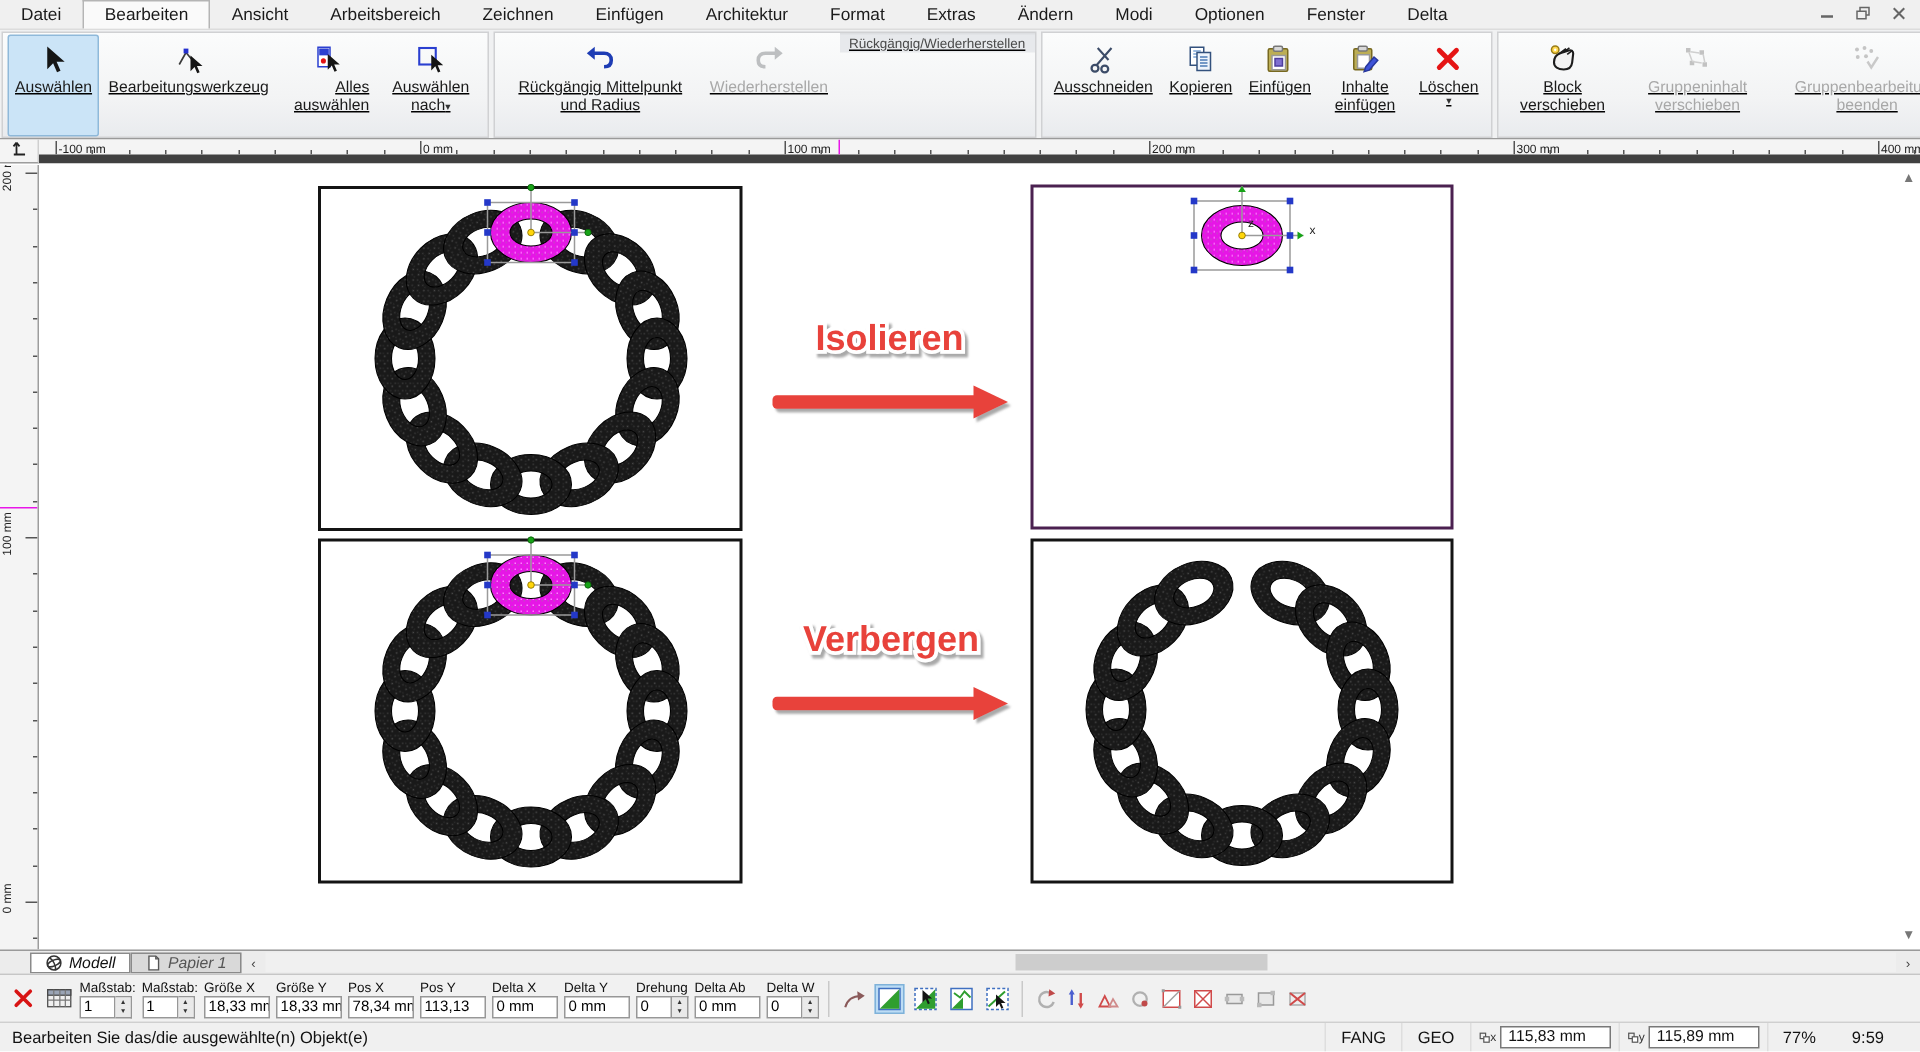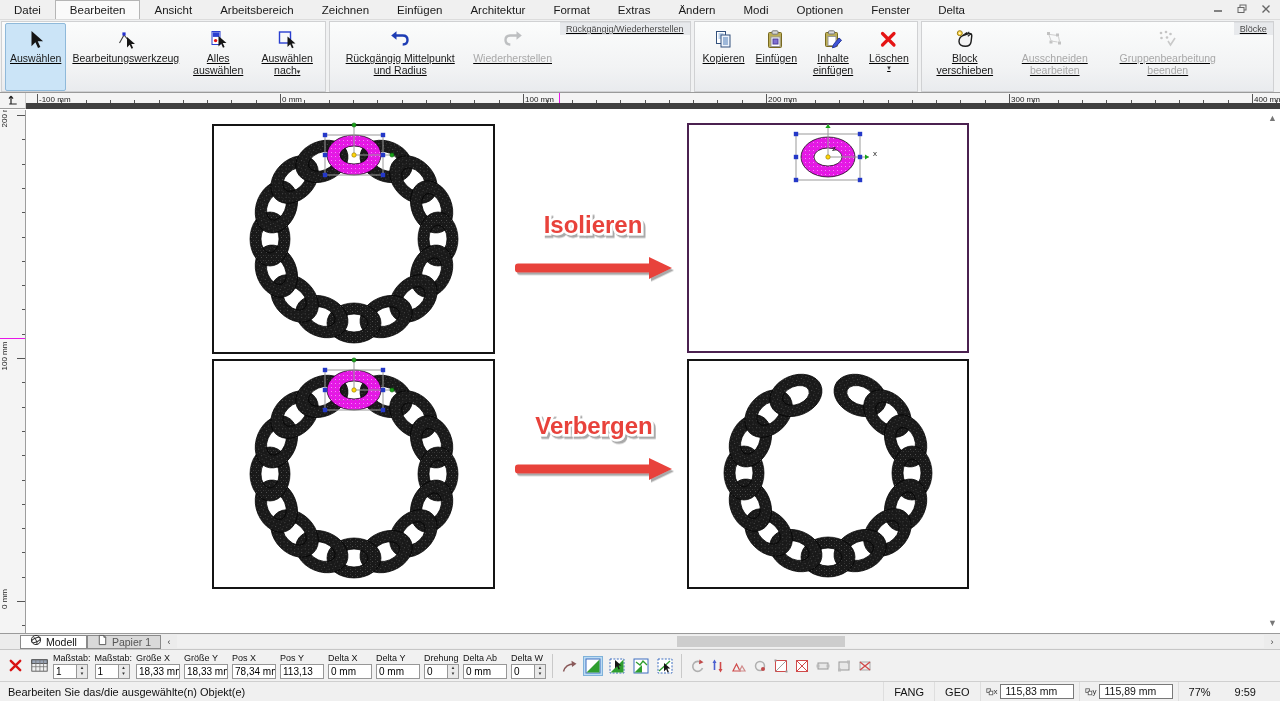--- a/index.html
+++ b/index.html
@@ -46,22 +46,22 @@
   .hmark { position:absolute; bottom:0; top:0; width:1px; background:#e816e8; }
   .vmark { position:absolute; left:0; right:0; height:1px; background:#e816e8; }
   .canvas { position:absolute; left:26px; top:109px; right:0; bottom:68px; background:#fff; }
   .canvas svg { position:absolute; left:0; top:0; }
   .vscroll-up, .vscroll-dn { position:absolute; right:3px; font-size:9px; color:#777; z-index:5; }
   .vscroll-up { top:113px; } .vscroll-dn { bottom:73px; }
 
   
   .sheetbar { position:absolute; left:0; right:0; top:633px; height:16px; background:#ececec;
     border-top:1px solid #9a9a9a; display:flex; align-items:stretch; font-size:10.5px; }
-  .sheet-tab { display:flex; align-items:flex-end; gap:4px; padding:0 9px; border:1px solid #8a8a8a;
-    background:#d9d9d9; color:#555; margin-top:1px; white-space:nowrap; }
+  .sheet-tab { display:flex; align-items:flex-start; gap:4px; padding:0 9px; border:1px solid #8a8a8a;
+    background:#d9d9d9; color:#555; margin-top:1px; white-space:nowrap;font-style:italic; }
   .sheet-tab.active { background:#fff; color:#111; }
   .sb-arrow { width:16px; display:flex; align-items:center; justify-content:center; color:#444; font-size:9px; }
   .sb-track { flex:1; position:relative; background:#f0f0f0; margin:1px 0; }
   .sb-thumb { position:absolute; left:500px; width:168px; top:1px; bottom:1px; background:#cdcdcd; }
 
   
   .inspector { position:absolute; left:0; right:0; top:649px; height:32px; background:#f1f1f1;
     border-top:1px solid #c6c6c6; display:flex; align-items:center; padding:0 5px; gap:4px; }
   .insp-icon { width:20px; height:20px; display:flex; align-items:center; justify-content:center; }
   .field { display:flex; flex-direction:column; justify-content:center; }
@@ -177,21 +177,21 @@
         </div>
         <div class="rbtn">
           <span class="ricon">
             <svg width="24" height="24" viewBox="0 0 24 24" xmlns="http://www.w3.org/2000/svg">
               <rect x="6" y="3.5" width="8" height="13" fill="#fff" stroke="#2a3fd0"></rect>
               <rect x="6.8" y="4.3" width="6.4" height="4.6" fill="#2a3fd0"></rect>
               <circle cx="9.6" cy="12.6" r="1.7" fill="#e21212"></circle>
               <path d="M0 0v10.5l2.7-2.8 1.8 4.1 1.6-.7-1.8-4.1H8z" transform="translate(12.5,8)" fill="#151515"></path>
             </svg>
           </span>
-          <span class="rlabel" style="width: 56px;"><span>Alles auswählen</span></span>
+          <span class="rlabel" style="width: 56px; text-align: right;"><span>Alles auswählen</span></span>
         </div>
         <div class="rbtn">
           <span class="ricon">
             <svg width="24" height="24" viewBox="0 0 24 24" xmlns="http://www.w3.org/2000/svg">
               <rect x="4.5" y="4" width="11" height="11" fill="none" stroke="#2a3fd0" stroke-width="1.4"></rect>
               <path d="M0 0v10.5l2.7-2.8 1.8 4.1 1.6-.7-1.8-4.1H8z" transform="translate(12.5,8.5)" fill="#151515"></path>
             </svg>
           </span>
           <span class="rlabel" style="width: 60px;"><span>Auswählen nach</span><span class="caret">▾</span></span>
         </div>
@@ -215,20 +215,30 @@
               <path d="M15.5 3.2l5.3 4.3-5.3 4.3z" fill="#bdbfc1"></path>
             </svg>
           </span>
           <span class="rlabel"><span>Wiederherstellen</span></span>
         </div>
       </div>
       <div class="rgroup-caption">Rückgängig/Wiederherstellen</div>
     </div>
     <div class="rgroup">
       <div class="rgroup-buttons">
+        <div class="rbtn">
+          <span class="ricon">
+            <svg width="24" height="24" viewBox="0 0 24 24" xmlns="http://www.w3.org/2000/svg">
+              <path d="M7 15.5 17 4M7.8 4 15 12" stroke="#3c4c68" stroke-width="1.4" fill="none"></path>
+              <circle cx="6" cy="17.5" r="2.3" fill="none" stroke="#3c4c68" stroke-width="1.5"></circle>
+              <circle cx="12.5" cy="18" r="2.3" fill="none" stroke="#3c4c68" stroke-width="1.5"></circle>
+            </svg>
+          </span>
+          <span class="rlabel"><span>Ausschneiden</span></span>
+        </div>
         <div class="rbtn">
           <span class="ricon">
             <svg width="24" height="24" viewBox="0 0 24 24" xmlns="http://www.w3.org/2000/svg">
               <rect x="4.5" y="3.5" width="9" height="12" fill="#fff" stroke="#33517d"></rect>
               <path d="M6.5 6h5M6.5 8h5M6.5 10h5" stroke="#7ea7d8"></path>
               <rect x="9" y="7" width="9" height="12" fill="#eef4fc" stroke="#33517d"></rect>
               <path d="M11 10h5M11 12h5M11 14h5M11 16h5" stroke="#4c7bb5"></path>
             </svg>
           </span>
           <span class="rlabel"><span>Kopieren</span></span>
@@ -281,21 +291,21 @@
         <div class="rbtn disabled">
           <span class="ricon">
             <svg width="24" height="24" viewBox="0 0 24 24" xmlns="http://www.w3.org/2000/svg">
               <rect x="4" y="4" width="3" height="3" fill="#c2c2c2"></rect>
               <rect x="13" y="5.5" width="3" height="3" fill="#c2c2c2"></rect>
               <rect x="6.5" y="12.5" width="3" height="3" fill="#c2c2c2"></rect>
               <rect x="15" y="13.5" width="3" height="3" fill="#c2c2c2"></rect>
               <path d="M7 6.5l6 .8M8 13l6.5 1M6 7l2 5.5M15.5 8.5l1 5" stroke="#cfcfcf" fill="none"></path>
             </svg>
           </span>
-          <span class="rlabel" style="width: 88px;"><span>Ausschneiden bearbeiten</span></span>
+          <span class="rlabel" style="width: 88px;"><span>Gruppeninhalt verschieben</span></span>
         </div>
         <div class="rbtn disabled">
           <span class="ricon">
             <svg width="24" height="24" viewBox="0 0 24 24" xmlns="http://www.w3.org/2000/svg">
               <circle cx="5" cy="5" r="1.3" fill="#c5c5c5"></circle>
               <circle cx="10" cy="4" r="1.3" fill="#c5c5c5"></circle>
               <circle cx="14.5" cy="6" r="1.3" fill="#c5c5c5"></circle>
               <circle cx="5.5" cy="10" r="1.3" fill="#c5c5c5"></circle>
               <circle cx="11" cy="9.5" r="1.3" fill="#c5c5c5"></circle>
               <path d="M12 13l2.5 4 4.5-7" fill="none" stroke="#c9c9c9" stroke-width="1.6"></path>

